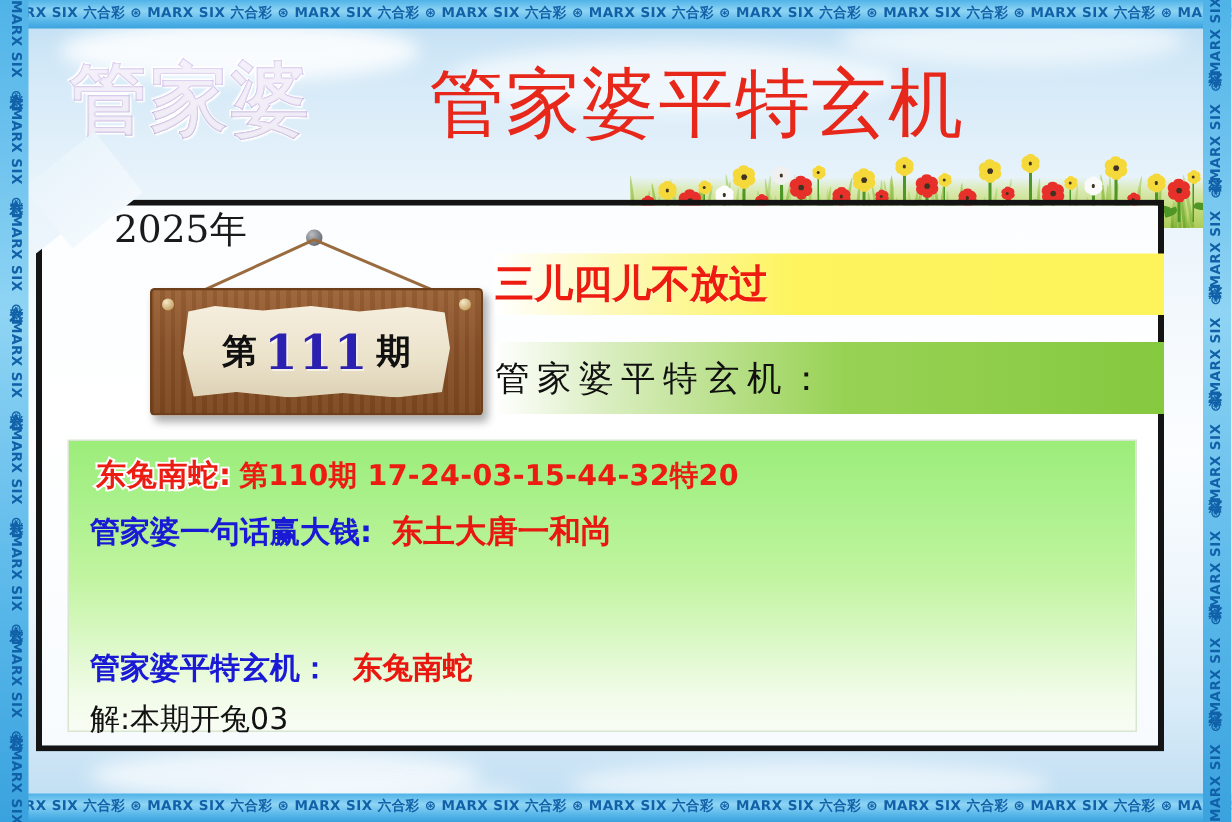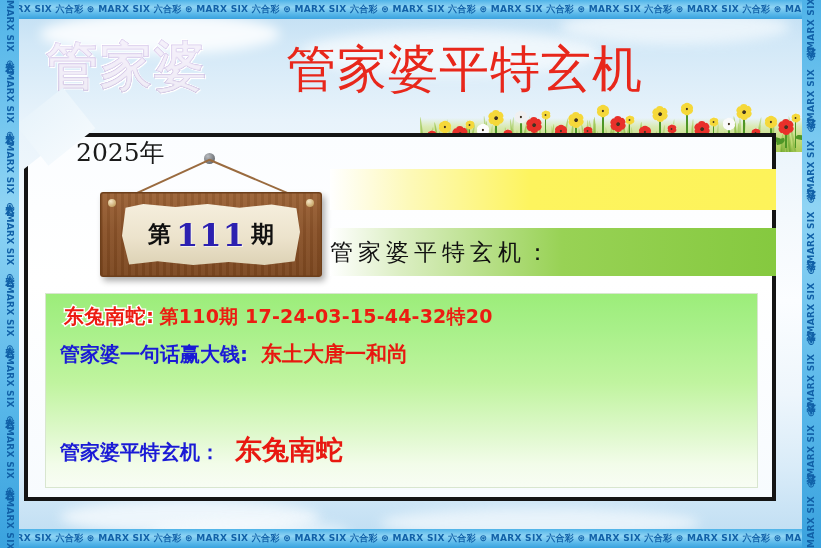--- a/index.html
+++ b/index.html
@@ -303,21 +303,21 @@
     font-family: "DejaVu Sans", "Liberation Sans", sans-serif;
     font-size: 20px; color: #121212;
   }
   .r-line4 { left: 14px; top: 138px; }
   .l4-label {
     font-family: "DejaVu Sans", "Liberation Sans", sans-serif;
     font-size: 20px; font-weight: bold; color: #1a1ad6;
   }
   .l4-value {
     font-family: "DejaVu Sans", "Liberation Sans", sans-serif;
-    font-size: 27px; font-weight: bold; color: #e81810;
+    font-size: 20px; font-weight: bold; color: #e81810;
     padding-left: 10px;
   }
   .r-line5 { left: 14px; top: 172px; }
 </style>
 </head>
 <body>
 
 <div class="cloud cl1"></div>
 <div class="cloud cl2"></div>
 <div class="cloud cl3"></div>
@@ -804,20 +804,21 @@
   <div class="screw r"></div>
   <div class="paper"></div>
   <div class="issue-text">
     <span class="issue-cn">第</span>
     <span class="issue-num">111</span>
     <span class="issue-cn">期</span>
   </div>
 </div>
 
 <div class="banner banner-yellow">
+  <span class="b-value">三儿四儿不放过</span>
 </div>
 
 <div class="banner banner-green">
   <span class="b-label">管家婆平特玄机：</span>
 </div>
 
 <div class="content-box">
 
   <div class="row r-recap">
     <span class="recap-label">东兔南蛇:</span>
@@ -828,20 +829,23 @@
     <span class="l2-label">管家婆一句话赢大钱:</span>
     <span class="l2-value">东土大唐一和尚</span>
   </div>
 
 
   <div class="row r-line4">
     <span class="l4-label">管家婆平特玄机：</span>
     <span class="l4-value">东兔南蛇</span>
   </div>
 
+  <div class="row r-line5">
+    <span class="plain">解:本期开兔03</span>
+  </div>
 
 </div>
 
 <div class="border-top border-strip">MARX SIX 六合彩 ⊛ MARX SIX 六合彩 ⊛ MARX SIX 六合彩 ⊛ MARX SIX 六合彩 ⊛ MARX SIX 六合彩 ⊛ MARX SIX 六合彩 ⊛ MARX SIX 六合彩 ⊛ MARX SIX 六合彩 ⊛ MARX SIX 六合彩 ⊛ MARX SIX 六合彩 ⊛ MARX SIX 六合彩 ⊛ MARX SIX 六合彩 ⊛ MARX SIX 六合彩 ⊛ MARX SIX 六合彩 ⊛ MARX SIX 六合彩 ⊛ MARX SIX 六合彩 ⊛ MARX SIX 六合彩 ⊛ MARX SIX 六合彩 ⊛ MARX SIX 六合彩 ⊛ MARX SIX 六合彩 ⊛ MARX SIX 六合彩 ⊛ MARX SIX 六合彩 ⊛ MARX SIX 六合彩 ⊛ MARX SIX 六合彩 ⊛ MARX SIX 六合彩 ⊛ MARX SIX 六合彩 ⊛ MARX SIX 六合彩 ⊛ MARX SIX 六合彩 ⊛ MARX SIX 六合彩 ⊛ MARX SIX 六合彩 ⊛ MARX SIX 六合彩 ⊛ MARX SIX 六合彩 ⊛ MARX SIX 六合彩 ⊛ MARX SIX 六合彩 ⊛ MARX SIX 六合彩 ⊛ MARX SIX 六合彩 ⊛ MARX SIX 六合彩 ⊛ MARX SIX 六合彩 ⊛ MARX SIX 六合彩 ⊛ MARX SIX 六合彩 ⊛ </div>
 <div class="border-bottom border-strip">MARX SIX 六合彩 ⊛ MARX SIX 六合彩 ⊛ MARX SIX 六合彩 ⊛ MARX SIX 六合彩 ⊛ MARX SIX 六合彩 ⊛ MARX SIX 六合彩 ⊛ MARX SIX 六合彩 ⊛ MARX SIX 六合彩 ⊛ MARX SIX 六合彩 ⊛ MARX SIX 六合彩 ⊛ MARX SIX 六合彩 ⊛ MARX SIX 六合彩 ⊛ MARX SIX 六合彩 ⊛ MARX SIX 六合彩 ⊛ MARX SIX 六合彩 ⊛ MARX SIX 六合彩 ⊛ MARX SIX 六合彩 ⊛ MARX SIX 六合彩 ⊛ MARX SIX 六合彩 ⊛ MARX SIX 六合彩 ⊛ MARX SIX 六合彩 ⊛ MARX SIX 六合彩 ⊛ MARX SIX 六合彩 ⊛ MARX SIX 六合彩 ⊛ MARX SIX 六合彩 ⊛ MARX SIX 六合彩 ⊛ MARX SIX 六合彩 ⊛ MARX SIX 六合彩 ⊛ MARX SIX 六合彩 ⊛ MARX SIX 六合彩 ⊛ MARX SIX 六合彩 ⊛ MARX SIX 六合彩 ⊛ MARX SIX 六合彩 ⊛ MARX SIX 六合彩 ⊛ MARX SIX 六合彩 ⊛ MARX SIX 六合彩 ⊛ MARX SIX 六合彩 ⊛ MARX SIX 六合彩 ⊛ MARX SIX 六合彩 ⊛ MARX SIX 六合彩 ⊛ </div>
 <div class="border-left border-strip">
     <span class="vtxt">MARX SIX 六合彩 ⊛ MARX SIX 六合彩 ⊛ MARX SIX 六合彩 ⊛ MARX SIX 六合彩 ⊛ MARX SIX 六合彩 ⊛ MARX SIX 六合彩 ⊛ MARX SIX 六合彩 ⊛ MARX SIX 六合彩 ⊛ MARX SIX 六合彩 ⊛ MARX SIX 六合彩 ⊛ MARX SIX 六合彩 ⊛ MARX SIX 六合彩 ⊛ MARX SIX 六合彩 ⊛ MARX SIX 六合彩 ⊛ MARX SIX 六合彩 ⊛ MARX SIX 六合彩 ⊛ MARX SIX 六合彩 ⊛ MARX SIX 六合彩 ⊛ MARX SIX 六合彩 ⊛ MARX SIX 六合彩 ⊛ MARX SIX 六合彩 ⊛ MARX SIX 六合彩 ⊛ MARX SIX 六合彩 ⊛ MARX SIX 六合彩 ⊛ MARX SIX 六合彩 ⊛ MARX SIX 六合彩 ⊛ </span>
   </div>
 <div class="border-right border-strip">
     <span class="vtxt">MARX SIX 六合彩 ⊛ MARX SIX 六合彩 ⊛ MARX SIX 六合彩 ⊛ MARX SIX 六合彩 ⊛ MARX SIX 六合彩 ⊛ MARX SIX 六合彩 ⊛ MARX SIX 六合彩 ⊛ MARX SIX 六合彩 ⊛ MARX SIX 六合彩 ⊛ MARX SIX 六合彩 ⊛ MARX SIX 六合彩 ⊛ MARX SIX 六合彩 ⊛ MARX SIX 六合彩 ⊛ MARX SIX 六合彩 ⊛ MARX SIX 六合彩 ⊛ MARX SIX 六合彩 ⊛ MARX SIX 六合彩 ⊛ MARX SIX 六合彩 ⊛ MARX SIX 六合彩 ⊛ MARX SIX 六合彩 ⊛ MARX SIX 六合彩 ⊛ MARX SIX 六合彩 ⊛ MARX SIX 六合彩 ⊛ MARX SIX 六合彩 ⊛ MARX SIX 六合彩 ⊛ MARX SIX 六合彩 ⊛ </span>

